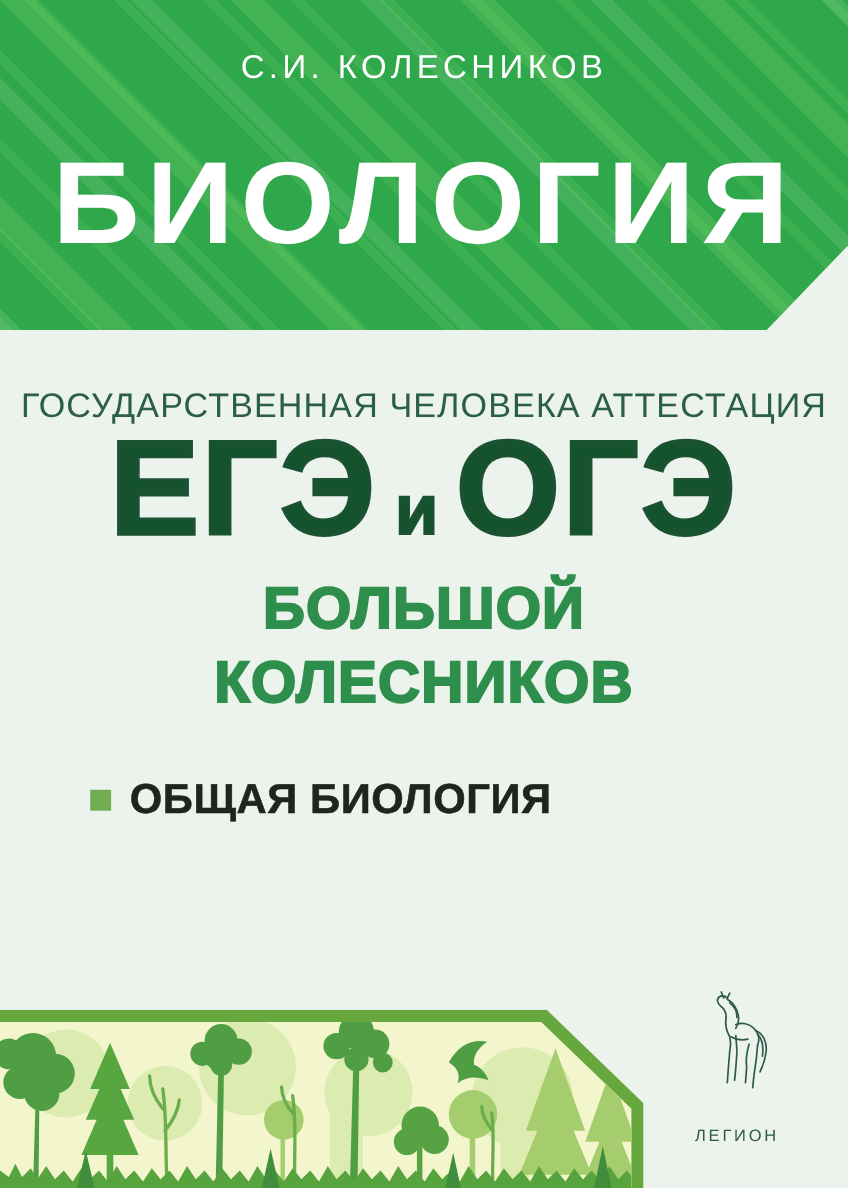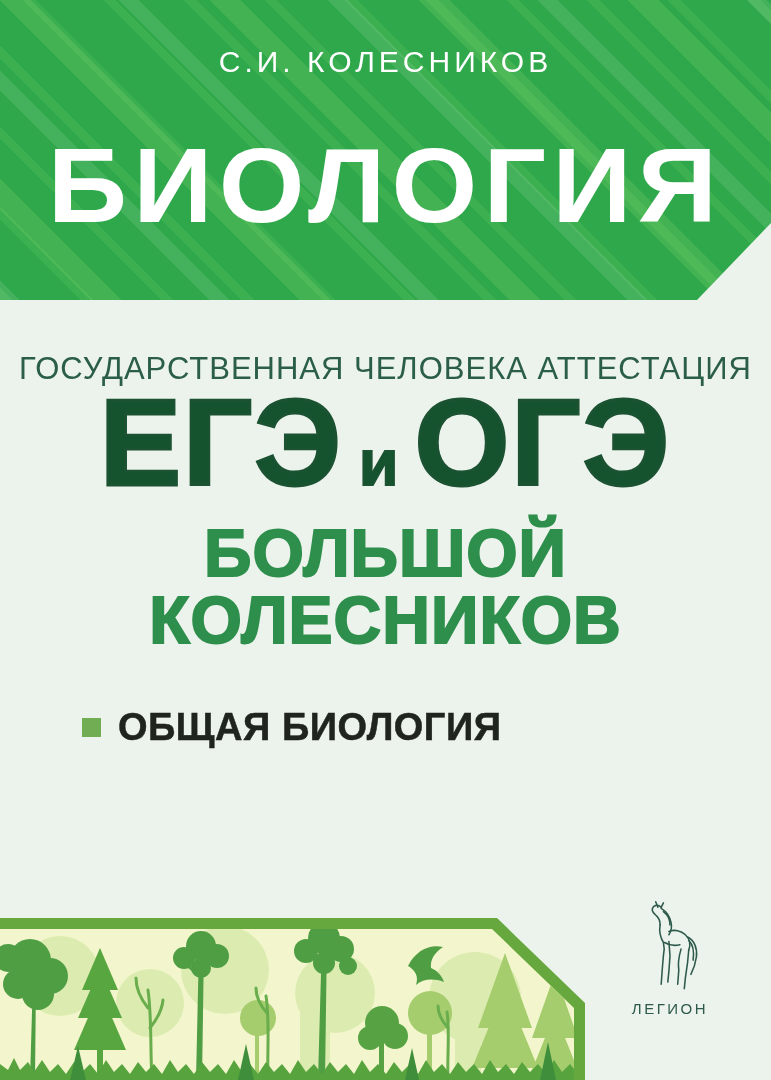--- a/index.html
+++ b/index.html
@@ -45,42 +45,42 @@
   .exam-line{
     position:absolute;left:0;top:384px;width:100%;
     text-align:center;color:#14532d;line-height:118px;
     font-weight:700;
   }
   .exam-big{font-size:122px;letter-spacing:2px;-webkit-text-stroke:3px #1a5232;}
   .exam-and{font-size:64px;margin:0 16px;-webkit-text-stroke:2px #1a5232;}
   .reference{
     position:absolute;left:0;top:520px;width:100%;
     text-align:center;color:#2e8f4c;
-    font-size:66px;font-weight:700;letter-spacing:1px;line-height:67px;
+    font-size:53px;font-weight:700;letter-spacing:1px;line-height:67px;
     -webkit-text-stroke:2px #2e8f4c;
   }
 
   
   .topics{position:absolute;left:82px;top:712px;}
   .topic-row{display:flex;align-items:center;height:30px;margin-bottom:28px;}
   .topic-bullet{
     width:19px;height:19px;background:#71ae53;margin-right:17px;flex:0 0 auto;
   }
   .topic-label{
     color:#20241f;font-size:38px;font-weight:700;letter-spacing:0.5px;
     white-space:nowrap;-webkit-text-stroke:0.5px #20241f;
   }
 
   
   .forest{position:absolute;left:0;top:918px;width:585px;height:162px;}
 
   
   .publisher{
     position:absolute;left:618px;top:900px;width:104px;
-    display:flex;flex-direction:column;align-items:center;
+    display:flex;flex-direction:column;align-items:center;gap:24px;
   }
   .publisher-name{
     margin-top:4px;color:#2d5a4b;font-size:15px;font-weight:400;
     letter-spacing:2.5px;
   }
 </style>
 </head>
 <body>
 
 <div class="cover">

